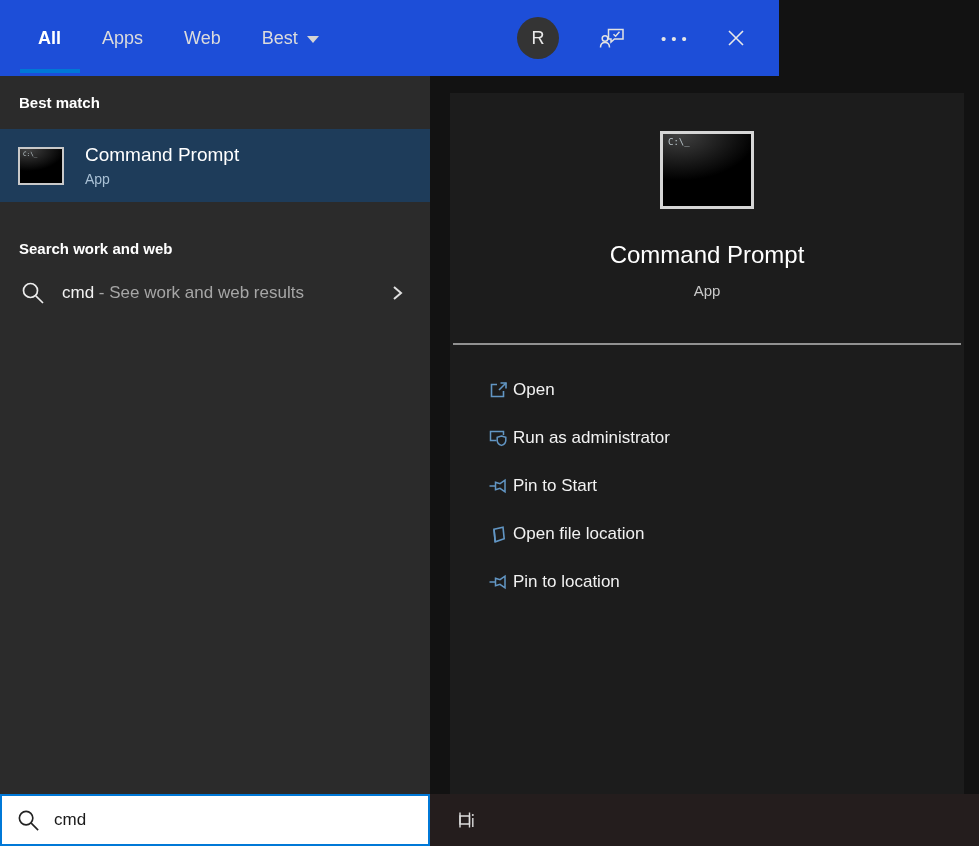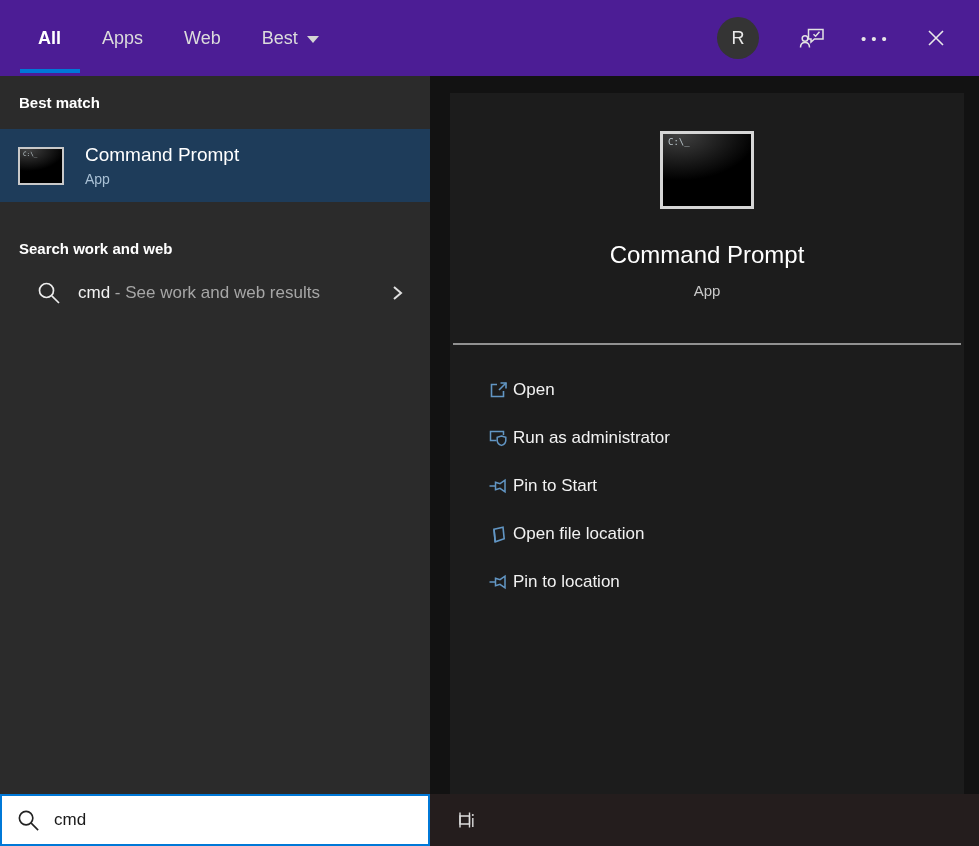--- a/index.html
+++ b/index.html
@@ -1,21 +1,21 @@
 <!DOCTYPE html>
 <html><head>
 <meta charset="utf-8">
 <style>
   * { margin:0; padding:0; box-sizing:border-box; }
   html,body { width:979px; height:846px; background:#121212; overflow:hidden; }
   body { font-family:"Liberation Sans","DejaVu Sans",sans-serif; }
   .root { position:relative; width:979px; height:846px; background:#121212; }
 
   
-  .topbar { position:absolute; left:0; top:0; width:979px; height:76px; background:#4c1d95; z-index:5; }
+  .topbar { position:absolute; left:0; top:0; width:779px; height:76px; background:#1d4ed8; z-index:5; }
   .tabs { position:absolute; left:38px; top:0; height:100%; display:flex; align-items:center; gap:41px; }
   .tab { position:relative; height:100%; display:flex; align-items:center; gap:9px;
          font-size:18px; color:#dcdcdc; cursor:pointer; white-space:nowrap; }
   .tab.active { color:#ffffff; font-weight:bold; }
   .tab-underline { position:absolute; left:50%; transform:translateX(-50%); bottom:3px;
                    width:60px; height:4px; background:#0078d7; }
   .caret-down { width:0; height:0; border-left:6px solid transparent; border-right:6px solid transparent;
                 border-top:7px solid #d4d4d4; margin-top:3px; }
   .topbar-right { position:absolute; right:22px; top:0; height:100%; display:flex; align-items:center; }
   .avatar { width:42px; height:42px; border-radius:50%; background:#343434; color:#eaeaea;
@@ -28,21 +28,21 @@
   .left-panel { position:absolute; left:0; top:76px; width:430px; height:718px; background:#2b2b2b; }
   .section-header { padding-left:19px; font-size:15px; font-weight:bold; color:#ffffff;
                     display:flex; align-items:center; }
   .hdr-best { height:53px; }
   .hdr-web { height:62px; padding-top:30px; }
   .result-row { height:73px; background:#1e3c5a; display:flex; align-items:center;
                 padding-left:18px; cursor:pointer; }
   .result-text { margin-left:21px; display:flex; flex-direction:column; gap:5px; }
   .result-title { font-size:19px; color:#ffffff; }
   .result-sub { font-size:14px; color:#a9c0d4; }
-  .web-row { height:58px; display:flex; align-items:center; padding-left:36px; padding-right:24px; cursor:pointer; }
+  .web-row { height:58px; display:flex; align-items:center; padding-left:20px; padding-right:24px; cursor:pointer; }
   .web-text { margin-left:16px; font-size:17px; flex:1; }
   .web-query { color:#f2f2f2; }
   .web-suffix { color:#a6a6a6; }
 
   
   .cmd-icon { position:relative; background:#000; border:2px solid #c9c9c9;
               background:radial-gradient(ellipse 130% 95% at 18% 0%, #424242 0%, #161616 45%, #000 68%); }
   .cmd-icon-small { width:46px; height:38px; flex:0 0 auto; }
   .cmd-icon-large { width:94px; height:78px; margin:38px auto 0 auto; border-width:3px; border-color:#d6d6d6; }
   .cmd-prompt-text { position:absolute; top:2px; left:3px; color:#bcc7cc;

